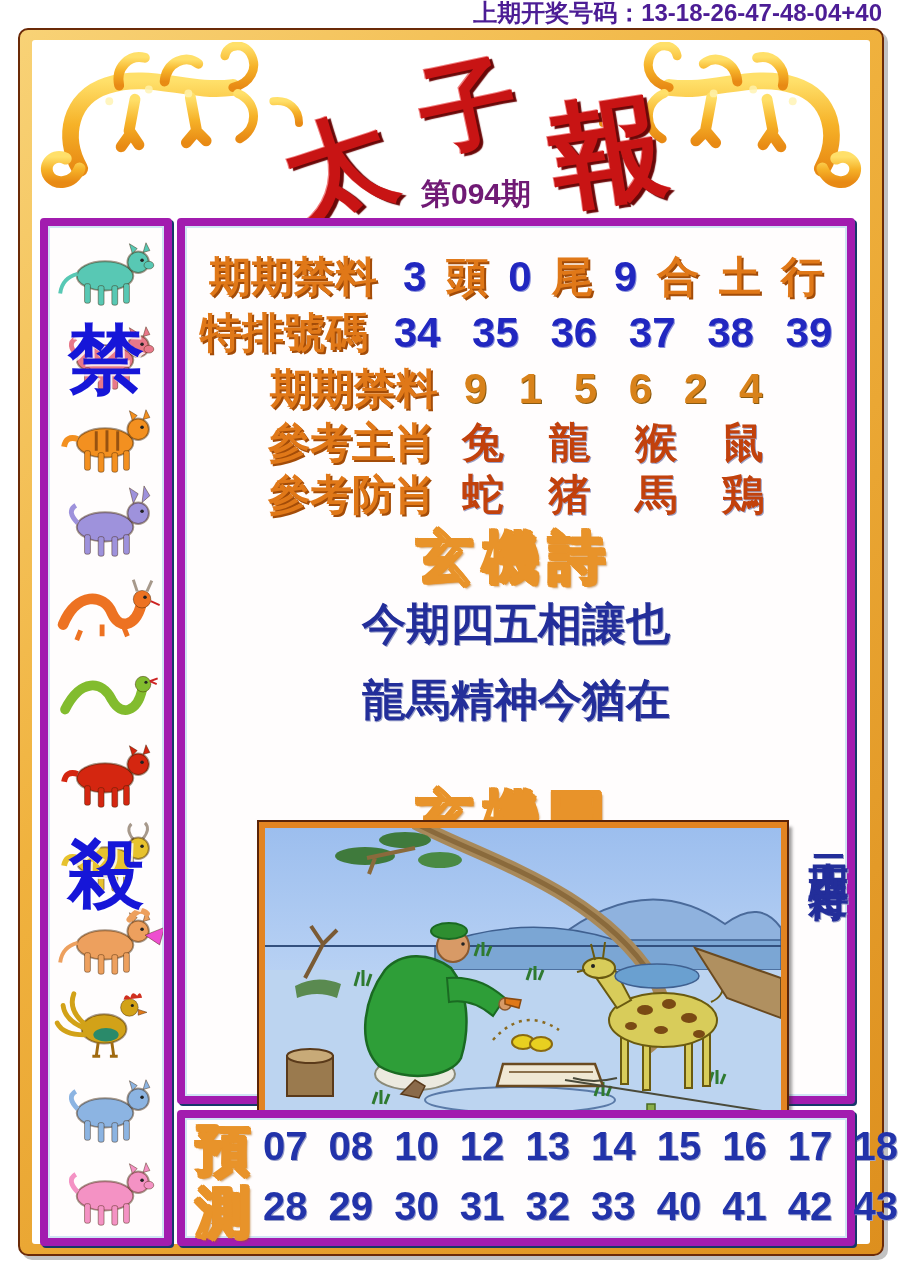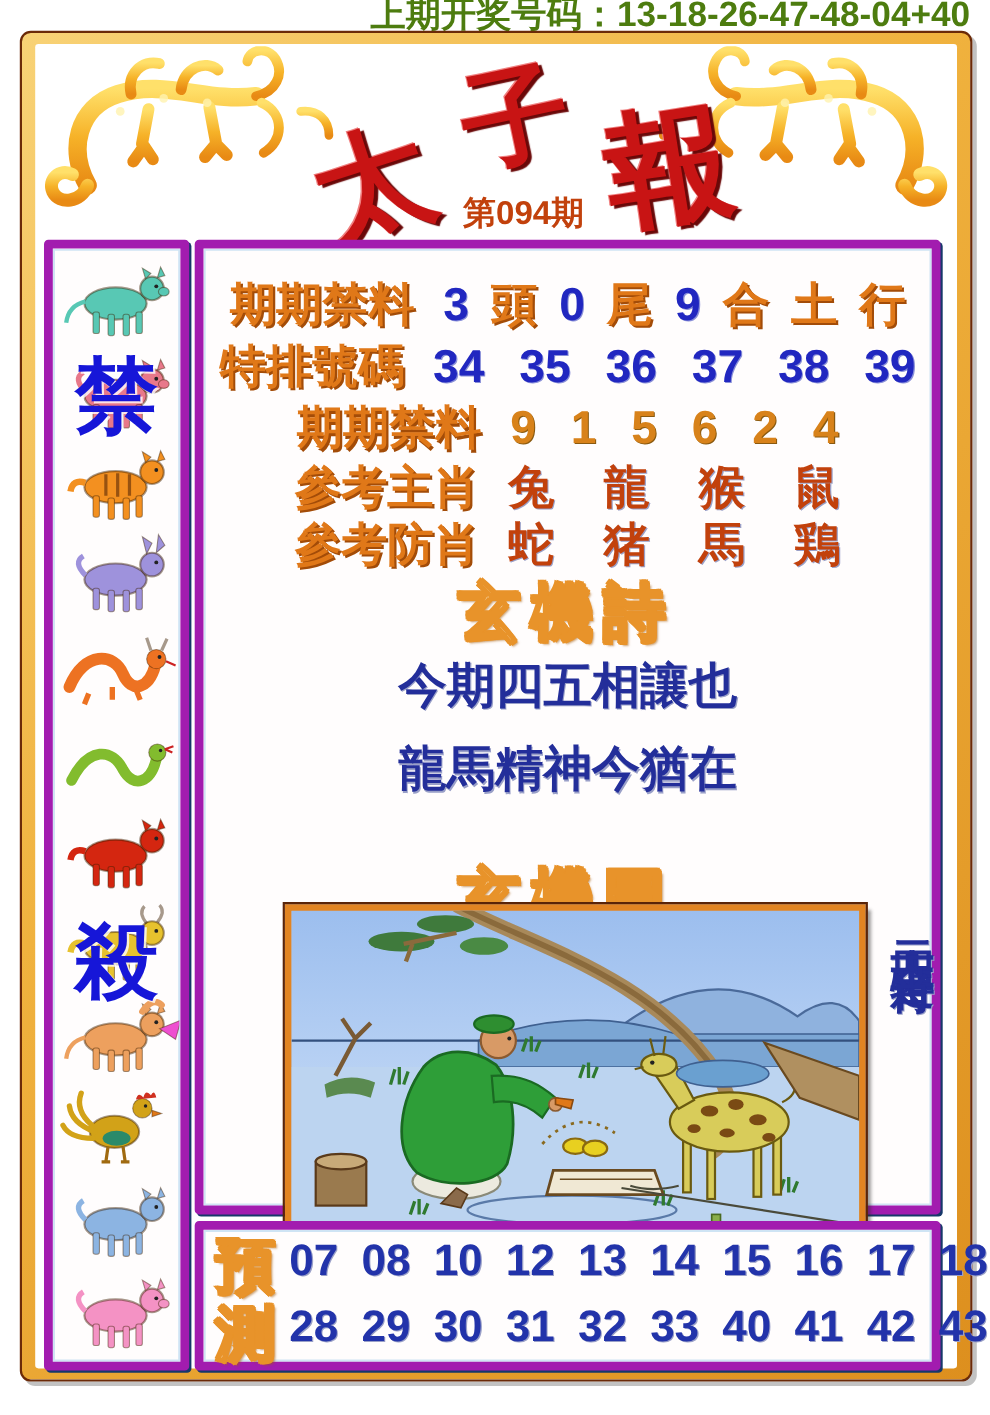--- a/index.html
+++ b/index.html
@@ -1,40 +1,40 @@
 <!DOCTYPE html>
 <html><head>
 <meta charset="utf-8">
 <style>
   html,body{margin:0;padding:0;background:#fff;}
   .sheet{position:relative;width:900px;height:1286px;background:#ffffff;overflow:hidden;
          font-family:"DejaVu Serif","Liberation Serif",serif;}
   
   .top-strip{position:absolute;top:0;left:0;width:882px;height:28px;text-align:right;
              font-family:"Liberation Sans","DejaVu Sans",sans-serif;font-weight:bold;
-             font-size:32px;line-height:26px;color:#4d7c0f;letter-spacing:0px;}
+             font-size:24px;line-height:26px;color:#4c1d95;letter-spacing:0px;}
   
   .frame{position:absolute;left:18px;top:28px;width:866px;height:1228px;box-sizing:border-box;
          border:2px solid #6b2a08;border-radius:10px;padding:10px 12px;
          background:linear-gradient(135deg,#f8d276 0%,#f0b23e 40%,#dd8f1e 100%);
          box-shadow:4px 4px 0 rgba(120,120,120,.45);}
   .inner{position:relative;width:100%;height:100%;background:#ffffff;border-radius:3px;}
   
   .header{position:absolute;left:0;top:0;width:100%;height:178px;}
   .dragon{position:absolute;top:2px;width:372px;height:168px;}
   .dragon.left{left:0;}
   .dragon.right{right:0;transform:scaleX(-1);}
   .title-char{position:absolute;color:#c81414;font-weight:bold;
               text-shadow:3px 3px 1px #6a0808, -1px -1px 0 #f08080;}
   .t1{left:255px;top:58px;font-size:105px;transform:rotate(-18deg);}
   .t2{left:388px;top:2px;font-size:98px;transform:rotate(-12deg);}
   .t3{left:518px;top:34px;font-size:116px;transform:rotate(-9deg);}
   .issue{position:absolute;left:284px;top:134px;width:320px;text-align:center;
          font-family:"Liberation Sans","DejaVu Sans",sans-serif;
-         font-size:30px;font-weight:bold;color:#c2410c;}
+         font-size:30px;font-weight:bold;color:#701a75;}
   
   .bluebox{position:absolute;box-sizing:border-box;border:8px solid #a21caf;border-radius:4px;
            box-shadow:inset 0 0 0 2px #cfe4f4, 2px 2px 0 #16386a;background:#fffdfd;}
   .sidebar{left:8px;top:178px;width:132px;height:1028px;display:flex;flex-direction:column;
            align-items:center;padding:4px 0;}
   .zslot{flex:1;display:flex;align-items:center;justify-content:center;width:100%;}
   .overlay-char{position:absolute;left:0;width:100%;text-align:center;font-size:76px;font-weight:bold;
                 color:#1616d8;text-shadow:2px 2px 0 rgba(255,255,255,.8);z-index:5;}
   .ban{top:84px;}
   .kill{top:598px;}

